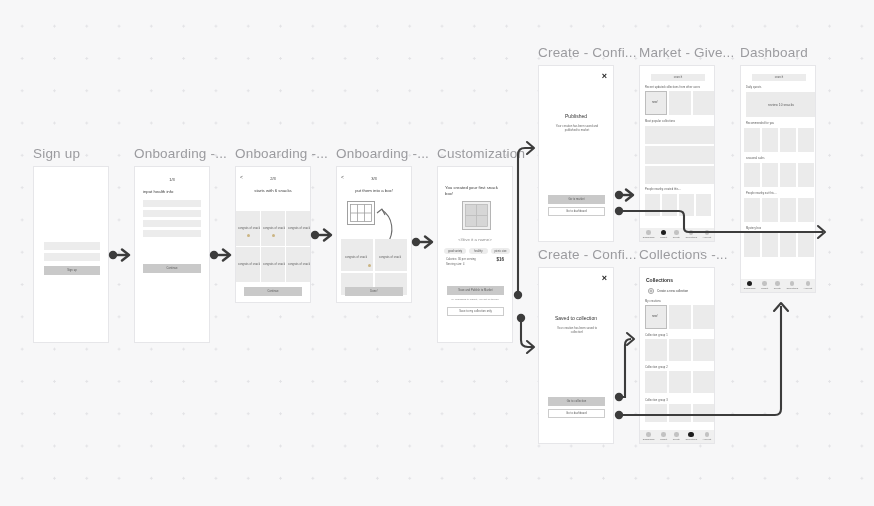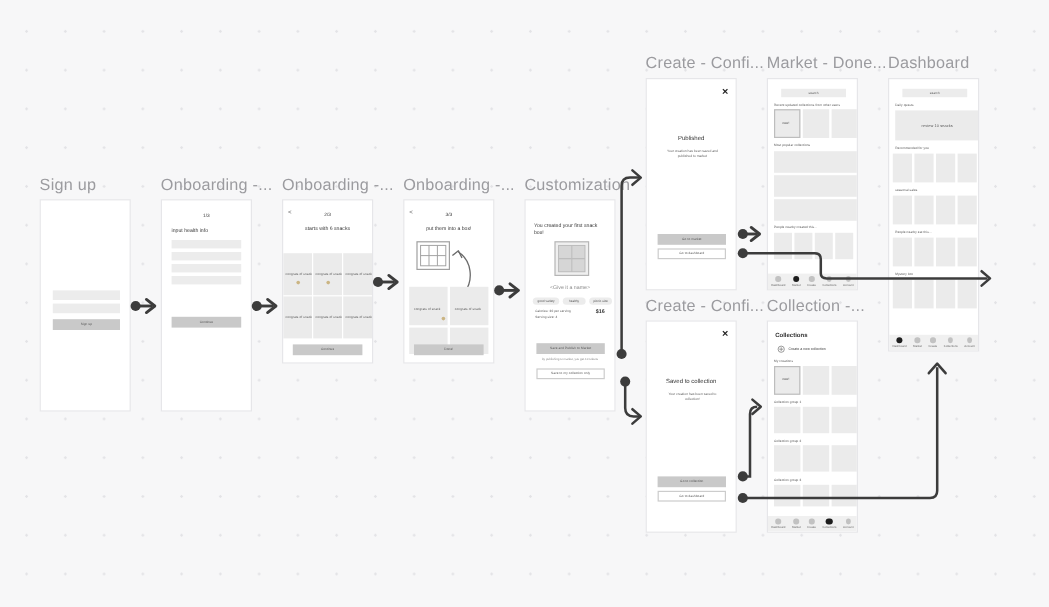--- a/index.html
+++ b/index.html
@@ -53,22 +53,22 @@
 
 <div class="canvas">
 
   <div class="ftitle" style="left:33px;top:146px;">Sign up</div>
   <div class="ftitle" style="left:134px;top:146px;">Onboarding -...</div>
   <div class="ftitle" style="left:235px;top:146px;">Onboarding -...</div>
   <div class="ftitle" style="left:336px;top:146px;">Onboarding -...</div>
   <div class="ftitle" style="left:437px;top:146px;">Customization</div>
   <div class="ftitle" style="left:538px;top:45px;">Create - Confi...</div>
   <div class="ftitle" style="left:538px;top:247px;">Create - Confi...</div>
-  <div class="ftitle" style="left:639px;top:45px;">Market - Done...</div>
-  <div class="ftitle" style="left:639px;top:247px;">Collection -...</div>
+  <div class="ftitle" style="left:639px;top:45px;">Market - Give...</div>
+  <div class="ftitle" style="left:639px;top:247px;">Collections -...</div>
   <div class="ftitle" style="left:740px;top:45px;">Dashboard</div>
 
   <div class="frame" style="left:33px;top:166px;width:76px;height:177px;">
     <div class="blk" style="left:10px;top:75px;width:56px;height:8px;"></div>
     <div class="blk" style="left:10px;top:86px;width:56px;height:8px;"></div>
     <div class="btn-solid" style="position:absolute;left:10px;top:99px;width:56px;height:9px;">
       <span class="micro">Sign up</span>
     </div>
   </div>
 

